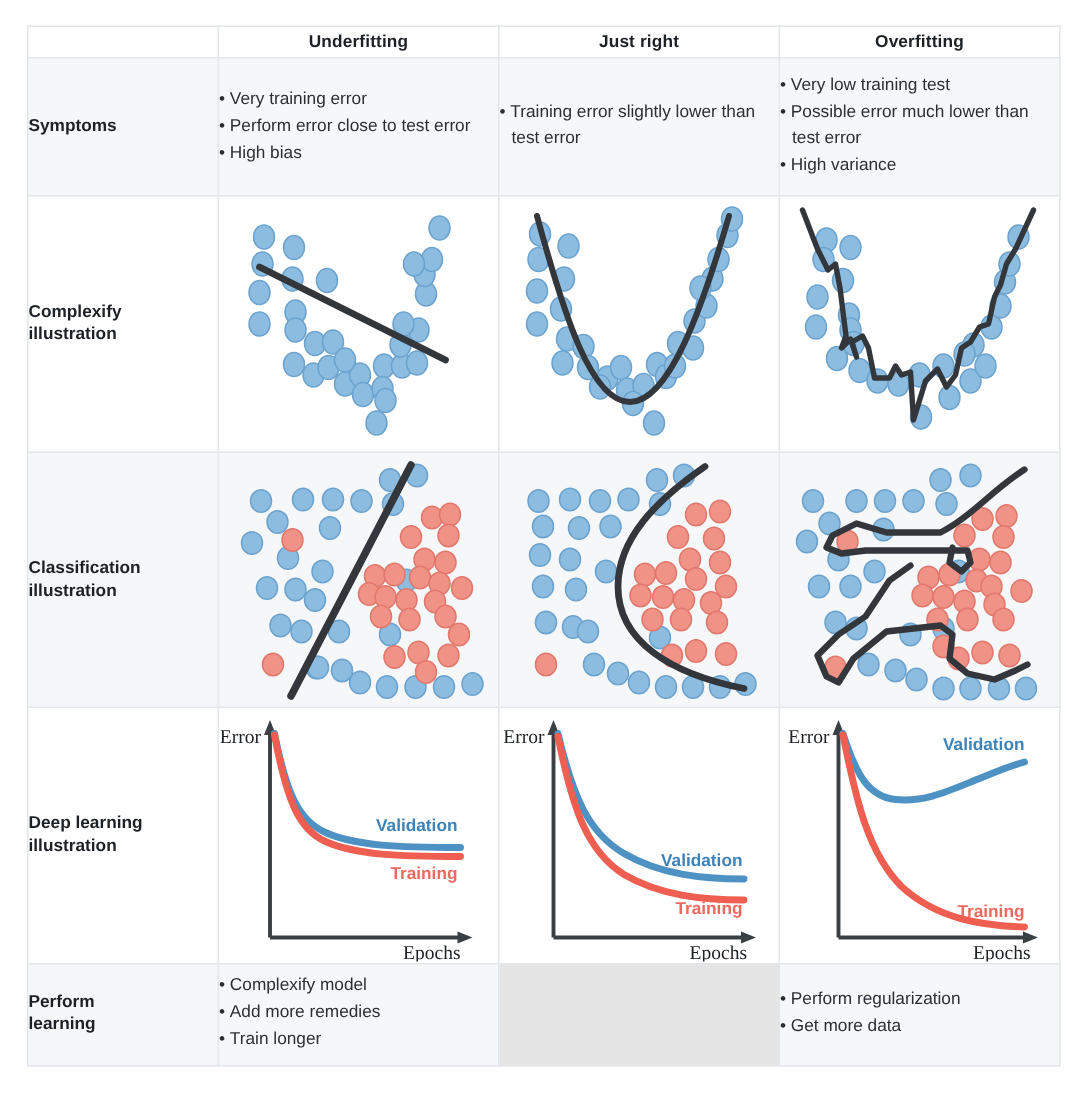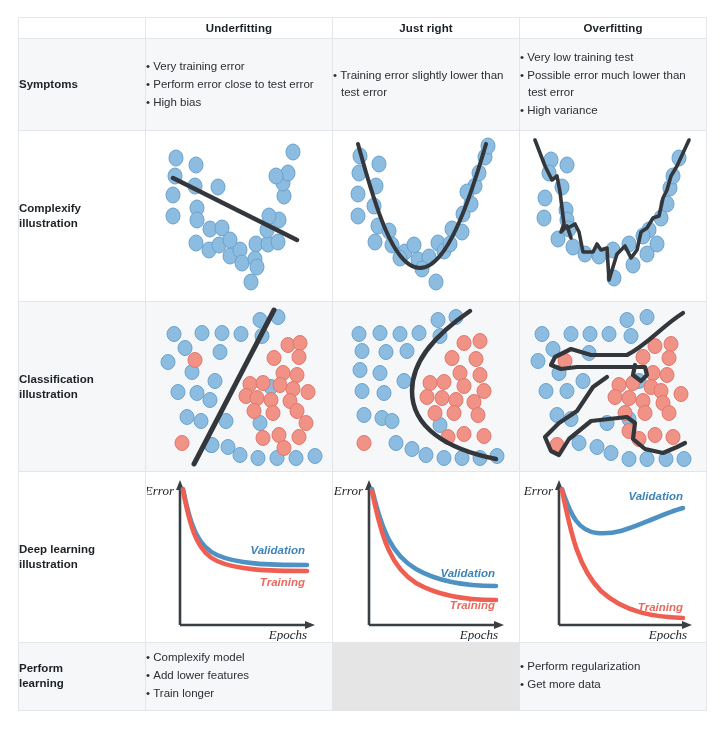--- a/index.html
+++ b/index.html
@@ -86,21 +86,21 @@
   }
   ul.blist li:before {
     content: "\2022\00a0";
     color: #2b2f33;
   }
 
   td.empty-cell { background: #e5e5e5 !important; }
 
   
   tr.fig-row { height: 170px; }
-  td.figure-cell { padding: 0; font-style: italic; }
+  td.figure-cell { padding: 0; }
   td.figure-cell svg { display: block; margin: 0 auto; }
 
   tr.symptoms-row { height: 92px; }
   tr.remedies-row { height: 68px; }
 </style>
 </head>
 <body>
 
 <div id="sheet">
   <table class="matrix">
@@ -517,21 +517,21 @@
       </tr>
 
       <tr class="tint remedies-row">
         <td class="row-label">
           <div>Perform</div>
           <div>learning</div>
         </td>
         <td class="bullets">
           <ul class="blist">
             <li>Complexify model</li>
-            <li>Add lower features</li>
+            <li>Add more remedies</li>
             <li>Train longer</li>
           </ul>
         </td>
         <td class="bullets empty-cell"></td>
         <td class="bullets">
           <ul class="blist">
             <li>Perform regularization</li>
             <li>Get more data</li>
           </ul>
         </td>

